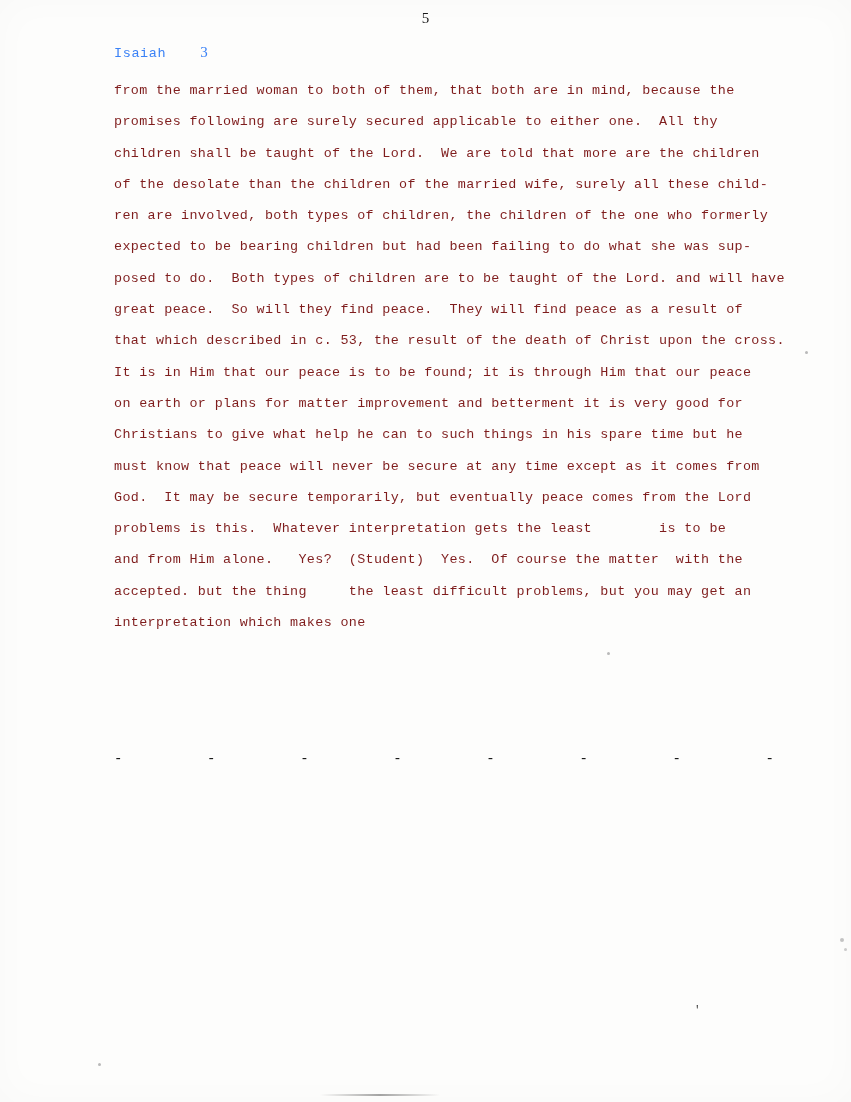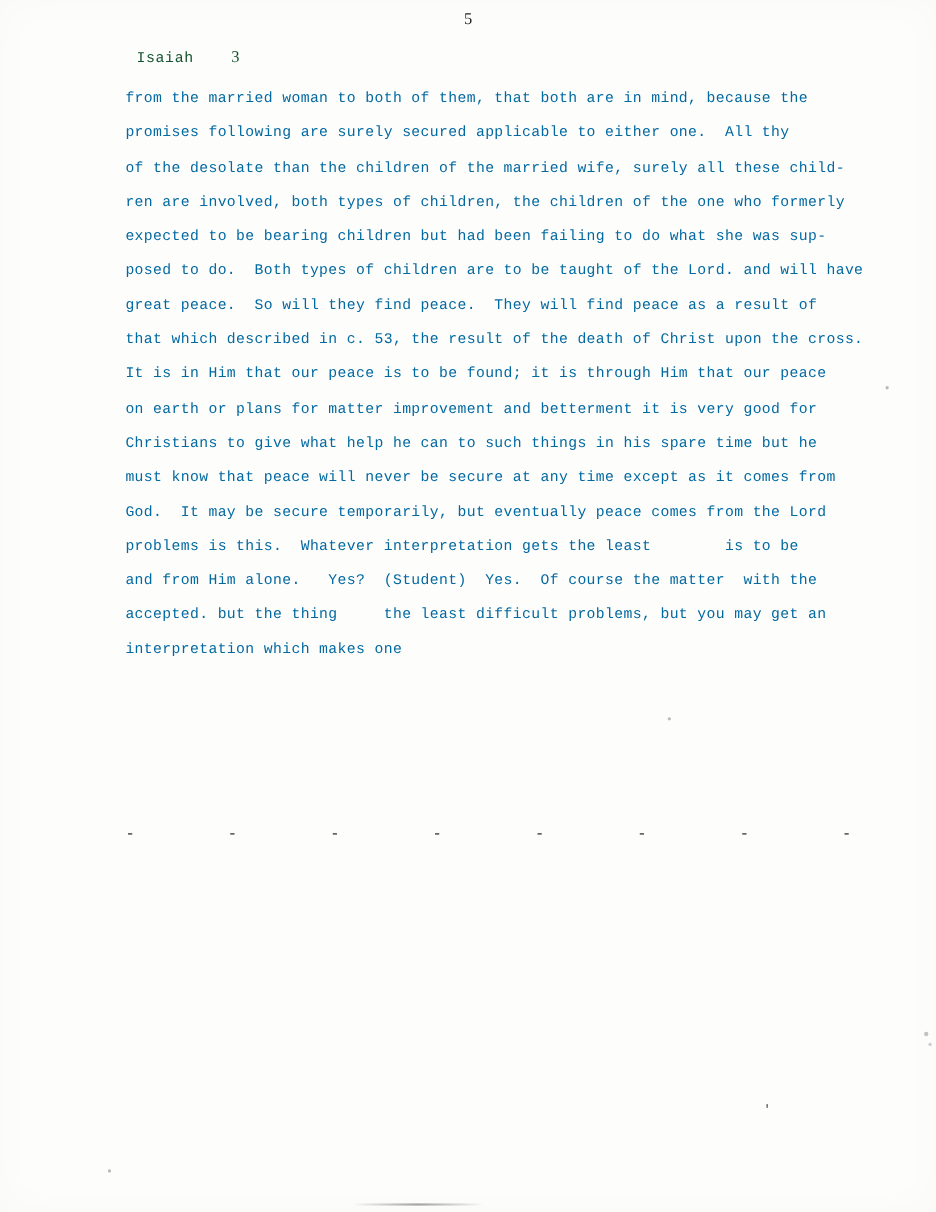--- a/index.html
+++ b/index.html
@@ -29,24 +29,24 @@
     left: 0;
     width: 851px;
     text-align: center;
     font-family: "Liberation Serif", serif;
     font-size: 15px;
     color: #1a1a1a;
   }
   .header-line {
     position: absolute;
     top: 44px;
-    left: 124px;
+    left: 114px;
     font-size: 13.5px;
     letter-spacing: 0.6px;
-    color: #14532d;
+    color: #3b82f6;
   }
   .header-line .book {
     display: inline-block;
   }
   .header-line .chapter {
     display: inline-block;
     margin-left: 34px;
     font-family: "Liberation Serif", serif;
     font-size: 15px;
   }
@@ -54,21 +54,21 @@
     position: absolute;
     top: 75px;
     left: 114px;
     width: 690px;
   }
   .body-text .line {
     font-size: 13.4px;
     line-height: 31.3px;
     letter-spacing: 0.35px;
     white-space: pre;
-    color: #0369a1;
+    color: #7f1d1d;
   }
   .dash-row {
     position: absolute;
     top: 752px;
     left: 114px;
     width: 660px;
     display: flex;
     justify-content: space-between;
   }
   .dash-row .dash {
@@ -118,20 +118,21 @@
 
   <div class="page-number">5</div>
 
   <div class="header-line">
     <span class="book">Isaiah</span><span class="chapter">3</span>
   </div>
 
   <div class="body-text">
     <div class="line">from the married woman to both of them, that both are in mind, because the</div>
     <div class="line">promises following are surely secured applicable to either one.  All thy</div>
+    <div class="line">children shall be taught of the Lord.  We are told that more are the children</div>
     <div class="line">of the desolate than the children of the married wife, surely all these child-</div>
     <div class="line">ren are involved, both types of children, the children of the one who formerly</div>
     <div class="line">expected to be bearing children but had been failing to do what she was sup-</div>
     <div class="line">posed to do.  Both types of children are to be taught of the Lord. and will have</div>
     <div class="line">great peace.  So will they find peace.  They will find peace as a result of</div>
     <div class="line">that which described in c. 53, the result of the death of Christ upon the cross.</div>
     <div class="line">It is in Him that our peace is to be found; it is through Him that our peace</div>
     <div class="line">on earth or plans for matter improvement and betterment it is very good for</div>
     <div class="line">Christians to give what help he can to such things in his spare time but he</div>
     <div class="line">must know that peace will never be secure at any time except as it comes from</div>

